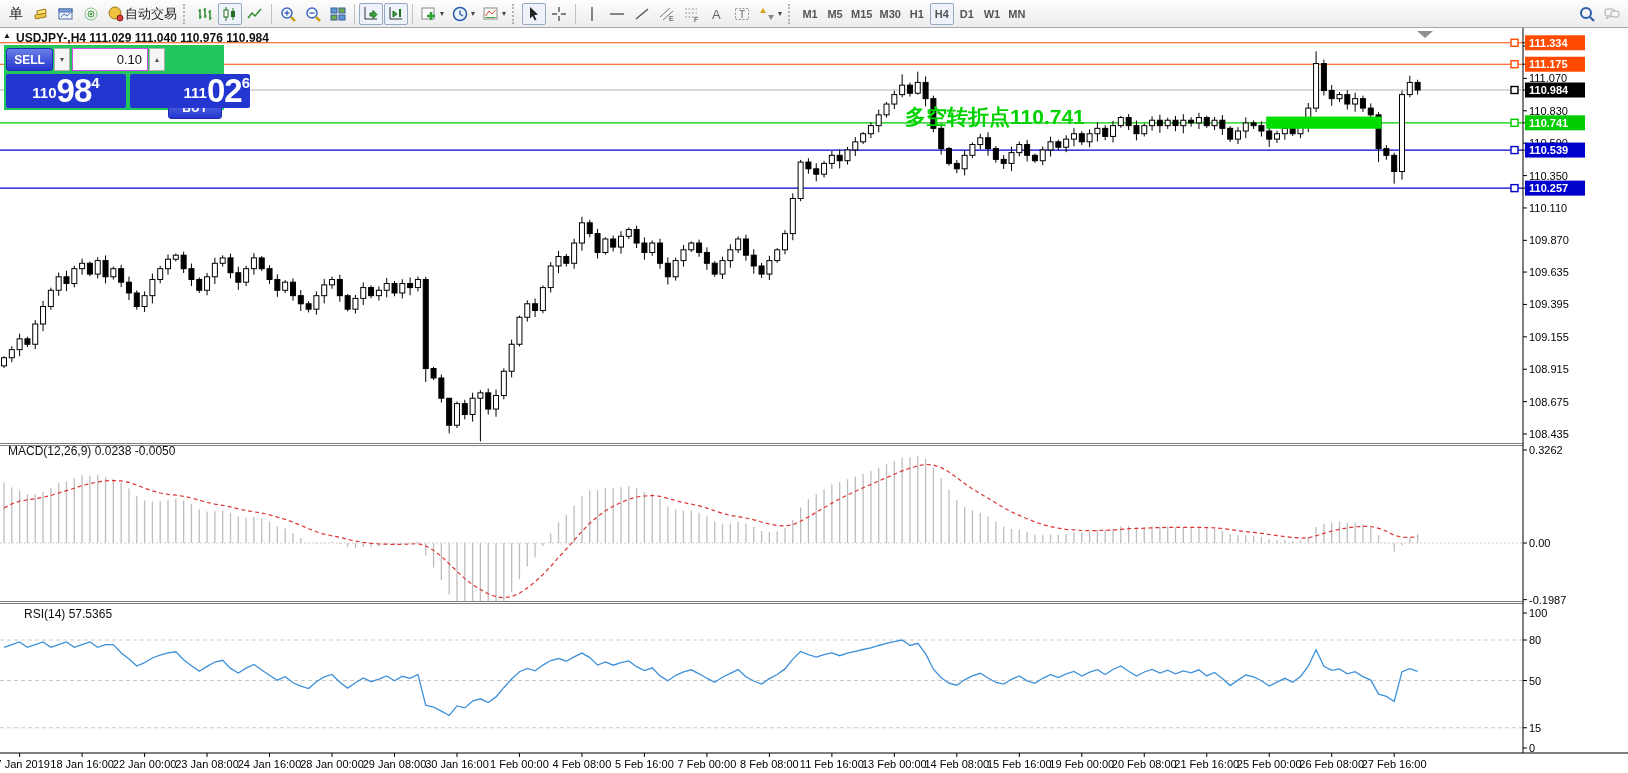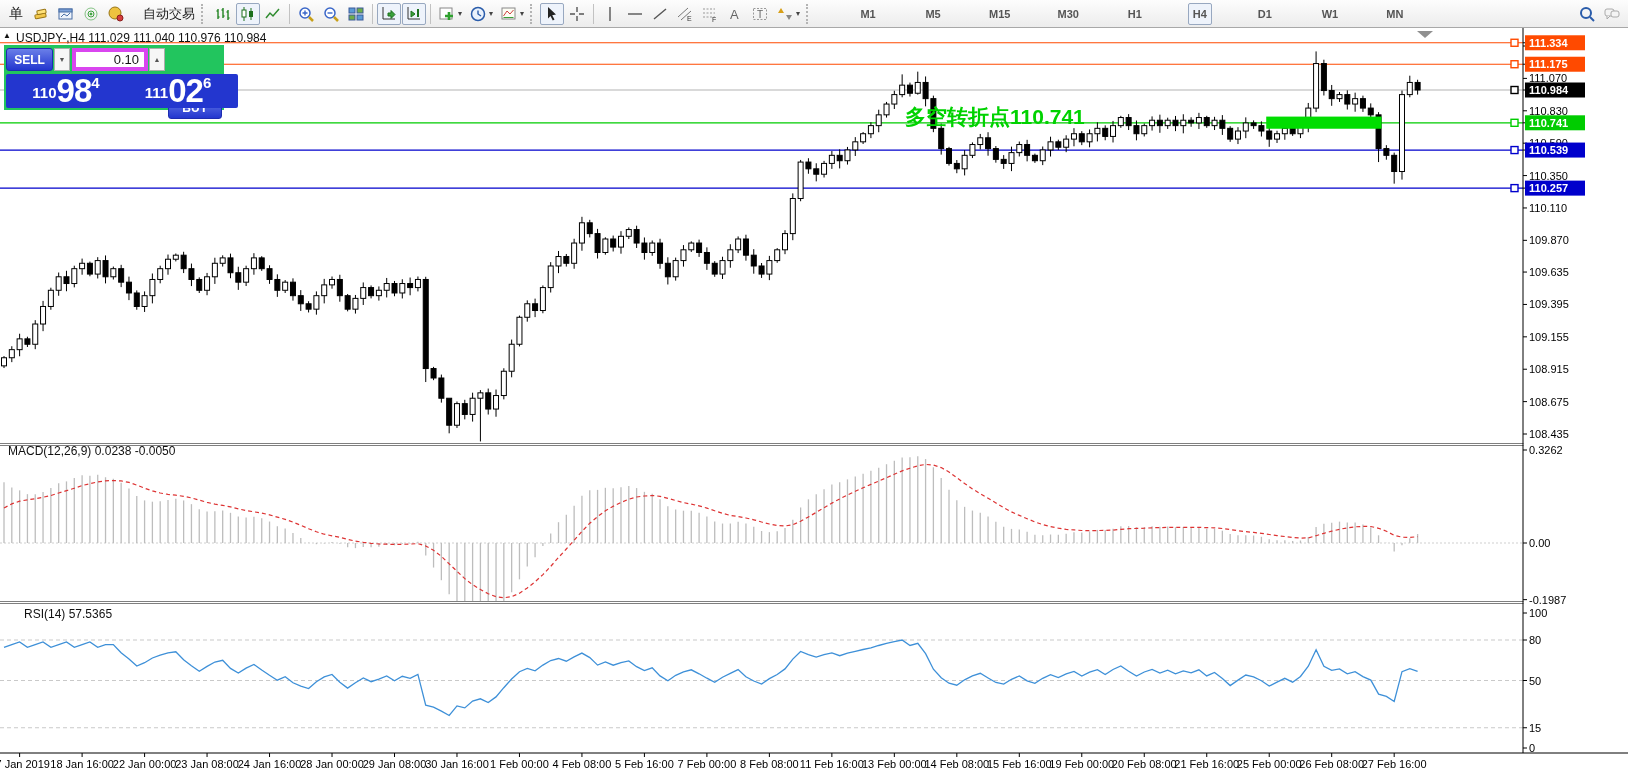--- a/index.html
+++ b/index.html
@@ -9,37 +9,37 @@
   .toolbar{position:absolute;left:0;top:0;width:1628px;height:28px;
     background:linear-gradient(#fdfdfd,#ececec);border-bottom:1px solid #a8a8a8;
     display:flex;align-items:center;padding:0 4px;box-sizing:border-box;gap:1px;z-index:30;}
   .tb-btn{height:22px;min-width:24px;display:flex;align-items:center;justify-content:center;
     border:1px solid transparent;border-radius:2px;padding:0 2px;box-sizing:border-box;cursor:default;}
   .tb-btn.active{border:1px solid #98a8c0;background:#eef3fb;}
   .tb-btn .caret{font-size:8px;color:#444;margin-left:2px;}
   .tb-sep{width:1px;height:20px;background:#c2c2c2;margin:0 3px;}
   .tb-grip{width:3px;height:20px;border-left:2px dotted #b4b4b4;margin:0 4px 0 2px;}
   .tb-label{font-size:14px;color:#222;padding:0 2px;}
-  .tb-text{font-size:13px;color:#222;margin-left:18px;}
-  .tb-tf{font-size:11px;font-weight:bold;color:#555;margin-left:40px;}
+  .tb-text{font-size:13px;color:#222;margin-left:0;}
+  .tb-tf{font-size:11px;font-weight:bold;color:#555;}
   .tb-spacer{flex:1;}
   
   .collapse-tri{position:absolute;left:3px;top:31px;font-size:8px;color:#111;z-index:40;}
-  .chart-title{position:absolute;left:16px;top:31px;font-size:12px;font-weight:normal;color:#111;z-index:40;}
+  .chart-title{position:absolute;left:16px;top:31px;font-size:12px;font-weight:bold;color:#111;z-index:40;}
   .pane-label{position:absolute;font-size:12px;color:#111;z-index:40;}
   
   .trade-panel{position:absolute;left:4px;top:45px;width:220px;height:65px;background:#22c55e;z-index:45;}
   .tp-btn{position:absolute;top:3px;height:23px;border-radius:3px;color:#fff;font-size:12px;font-weight:bold;
     display:flex;align-items:center;justify-content:center;
     background:linear-gradient(#6a7fe8,#2336cf);border:1px solid #1d2cb0;box-sizing:border-box;}
   .tp-sell{left:2px;width:47px;}
   .tp-buy{left:164px;width:54px;margin-top:48px;}
   .tp-step{position:absolute;top:3px;width:16px;height:23px;background:#f6f6f6;border:1px solid #adadad;
     box-sizing:border-box;display:flex;align-items:center;justify-content:center;font-size:7px;color:#555;}
-  .tp-vol{position:absolute;left:68px;top:3px;width:76px;height:23px;border:4px solid #d946ef;box-sizing:border-box;
+  .tp-vol{position:absolute;left:68px;top:3px;width:76px;height:23px;border:1px solid #d946ef;box-sizing:border-box;
     font-size:13px;color:#111;display:flex;align-items:center;justify-content:flex-end;padding-right:5px;background:#fff;}
   .tp-big{position:absolute;top:29px;width:120px;height:34px;background:#2336cf;border-radius:2px;color:#fff;
     display:flex;align-items:flex-end;justify-content:center;padding-bottom:2px;box-sizing:border-box;}
   .tp-big .small{font-size:15px;font-weight:bold;line-height:26px;}
   .tp-big .large{font-size:33px;font-weight:bold;line-height:30px;letter-spacing:-1px;margin-top:44px;}
   .tp-big .sup{font-size:15px;font-weight:bold;line-height:15px;align-self:flex-start;margin-top:1px;}
   svg text{font-family:"Liberation Sans",sans-serif;}
 </style>
 </head>
 <body>
@@ -1002,21 +1002,21 @@
     <div class="tp-btn tp-sell">SELL</div>
     <div class="tp-step" style="left:50px;">▼</div>
     <div class="tp-vol">0.10</div>
     <div class="tp-step" style="left:145px;">▲</div>
     <div class="tp-btn tp-buy">BUY</div>
     <div class="tp-big" style="left:2px;">
       <span class="small">110</span>
       <span class="large">98</span>
       <span class="sup">4</span>
     </div>
-    <div class="tp-big" style="left:114px;">
+    <div class="tp-big" style="left:126px;justify-content:flex-end;">
       <span class="small">111</span>
       <span class="large">02</span>
       <span class="sup">6</span>
     </div>
   </div>
 
   <div class="pane-label" style="left:8px;top:444px;">MACD(12,26,9) 0.0238 -0.0050</div>
   <div class="pane-label" style="left:24px;top:607px;text-align:center;">RSI(14) 57.5365</div>
 </div>
 

